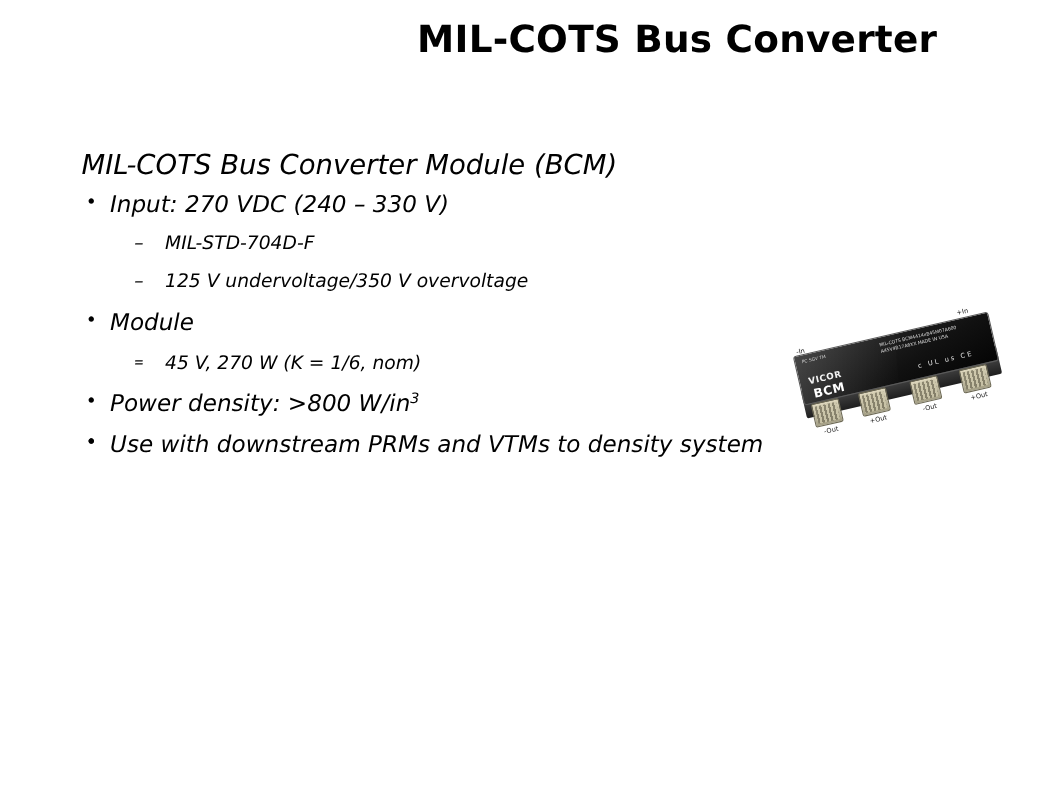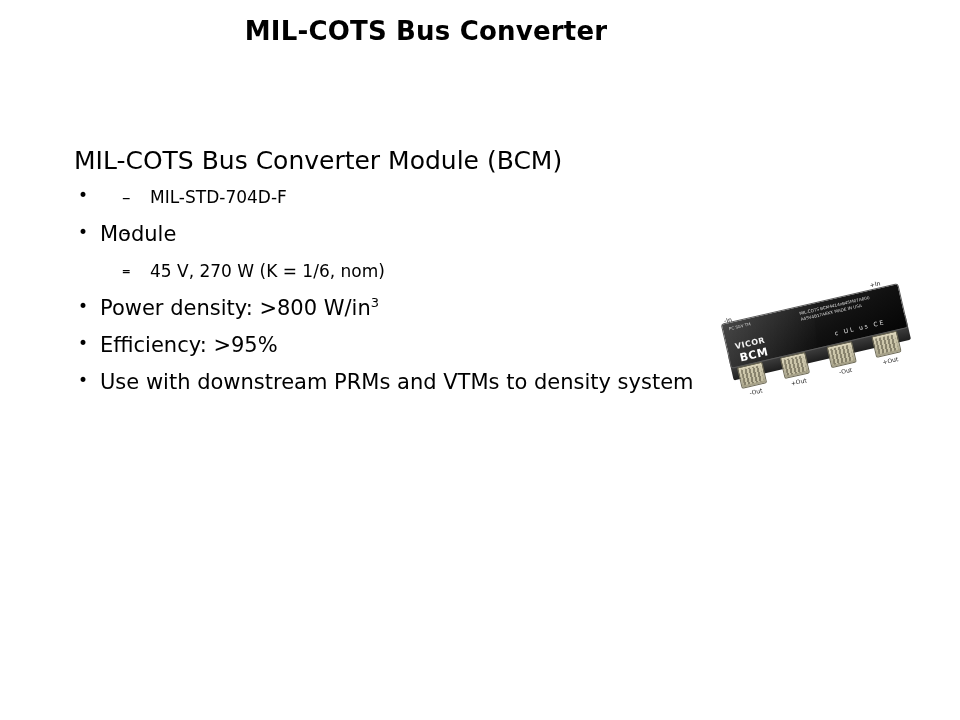--- a/index.html
+++ b/index.html
@@ -18,30 +18,31 @@
   .slide {
     position: relative;
     width: 960px;
     height: 720px;
   }
   .slide-title {
     position: absolute;
     top: 16px;
     left: 0;
     width: 852px;
-    text-align: center;
-    font-size: 26px;
+    text-align: right;
+    font-size: 34px;
     font-weight: bold;
     letter-spacing: 0.2px;
   }
   .content {
     position: absolute;
-    top: 148px;
+    top: 137px;
     left: 74px;
     width: 700px;
+    font-style: italic;
   }
   .lvl0 {
     font-size: 25px;
     line-height: 1.0;
     margin: 0 0 14px 0;
     font-weight: normal;
   }
   .lvl1 {
     font-size: 21px;
     line-height: 1.0;
@@ -212,29 +213,31 @@
 <div class="slide">
 
   <div class="slide-title">MIL-COTS Bus Converter</div>
 
   <div class="content">
 
     <div class="lvl0">MIL-COTS Bus Converter Module (BCM)</div>
 
     <div class="lvl1">
       <span class="bullet">•</span>
+      <span>Input: 270 VDC (240 – 330 V)</span>
     </div>
 
     <div class="lvl2">
       <span class="dash">–</span>
       <span>MIL-STD-704D-F</span>
     </div>
 
     <div class="lvl2">
       <span class="dash">–</span>
+      <span>125 V undervoltage/350 V overvoltage</span>
     </div>
 
     <div class="lvl1">
       <span class="bullet">•</span>
       <span>Module</span>
     </div>
 
     <div class="lvl2">
       <span class="dash">–</span>
     </div>
@@ -244,21 +247,20 @@
       <span>45 V, 270 W (K = 1/6, nom)</span>
     </div>
 
     <div class="lvl1">
       <span class="bullet">•</span>
       <span>Power density: &gt;800 W/in</span><sup>3</sup>
     </div>
 
     <div class="lvl1">
       <span class="bullet">•</span>
-      <span>Efficiency: &gt;95%</span>
     </div>
 
     <div class="lvl1">
       <span class="bullet">•</span>
       <span>Use with downstream PRMs and VTMs to density system</span>
     </div>
 
   </div>
 
   <div class="photo">

